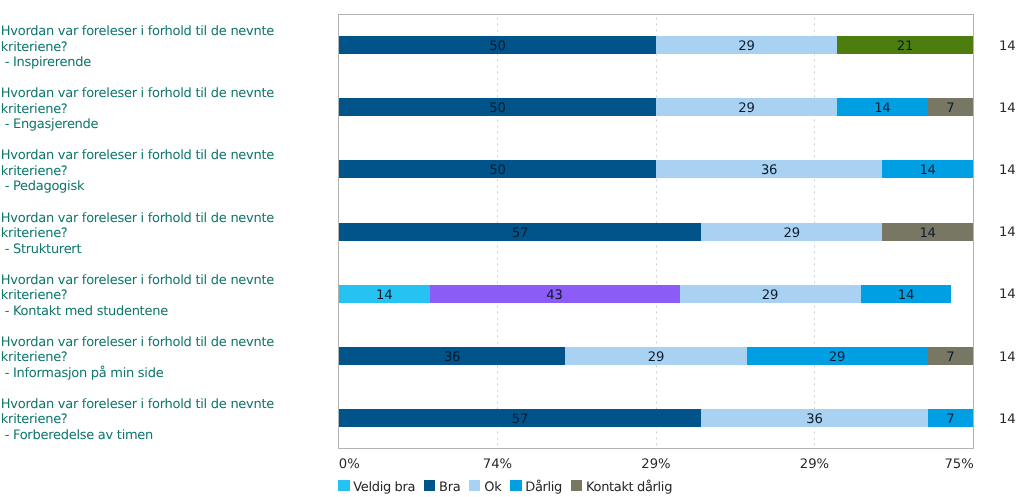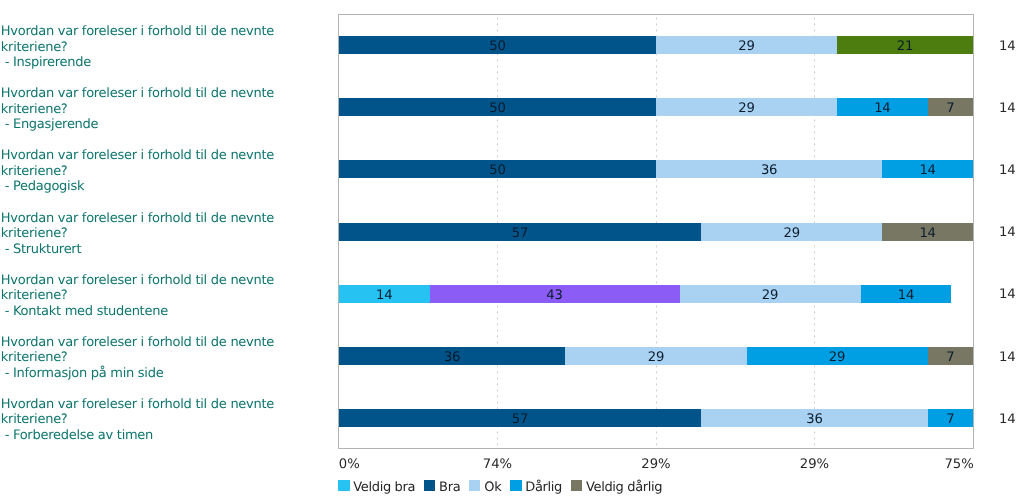--- a/index.html
+++ b/index.html
@@ -282,16 +282,16 @@
     <div class="legend-item">
       <span class="legend-swatch" style="background:#A9D2F2"></span>
       <span class="legend-label">Ok</span>
     </div>
     <div class="legend-item">
       <span class="legend-swatch" style="background:#009FE3"></span>
       <span class="legend-label">Dårlig</span>
     </div>
     <div class="legend-item">
       <span class="legend-swatch" style="background:#777764"></span>
-      <span class="legend-label">Veldig dårlig</span>
+      <span class="legend-label">Kontakt dårlig</span>
     </div>
   </div>
   </div>
 
 </body></html>

